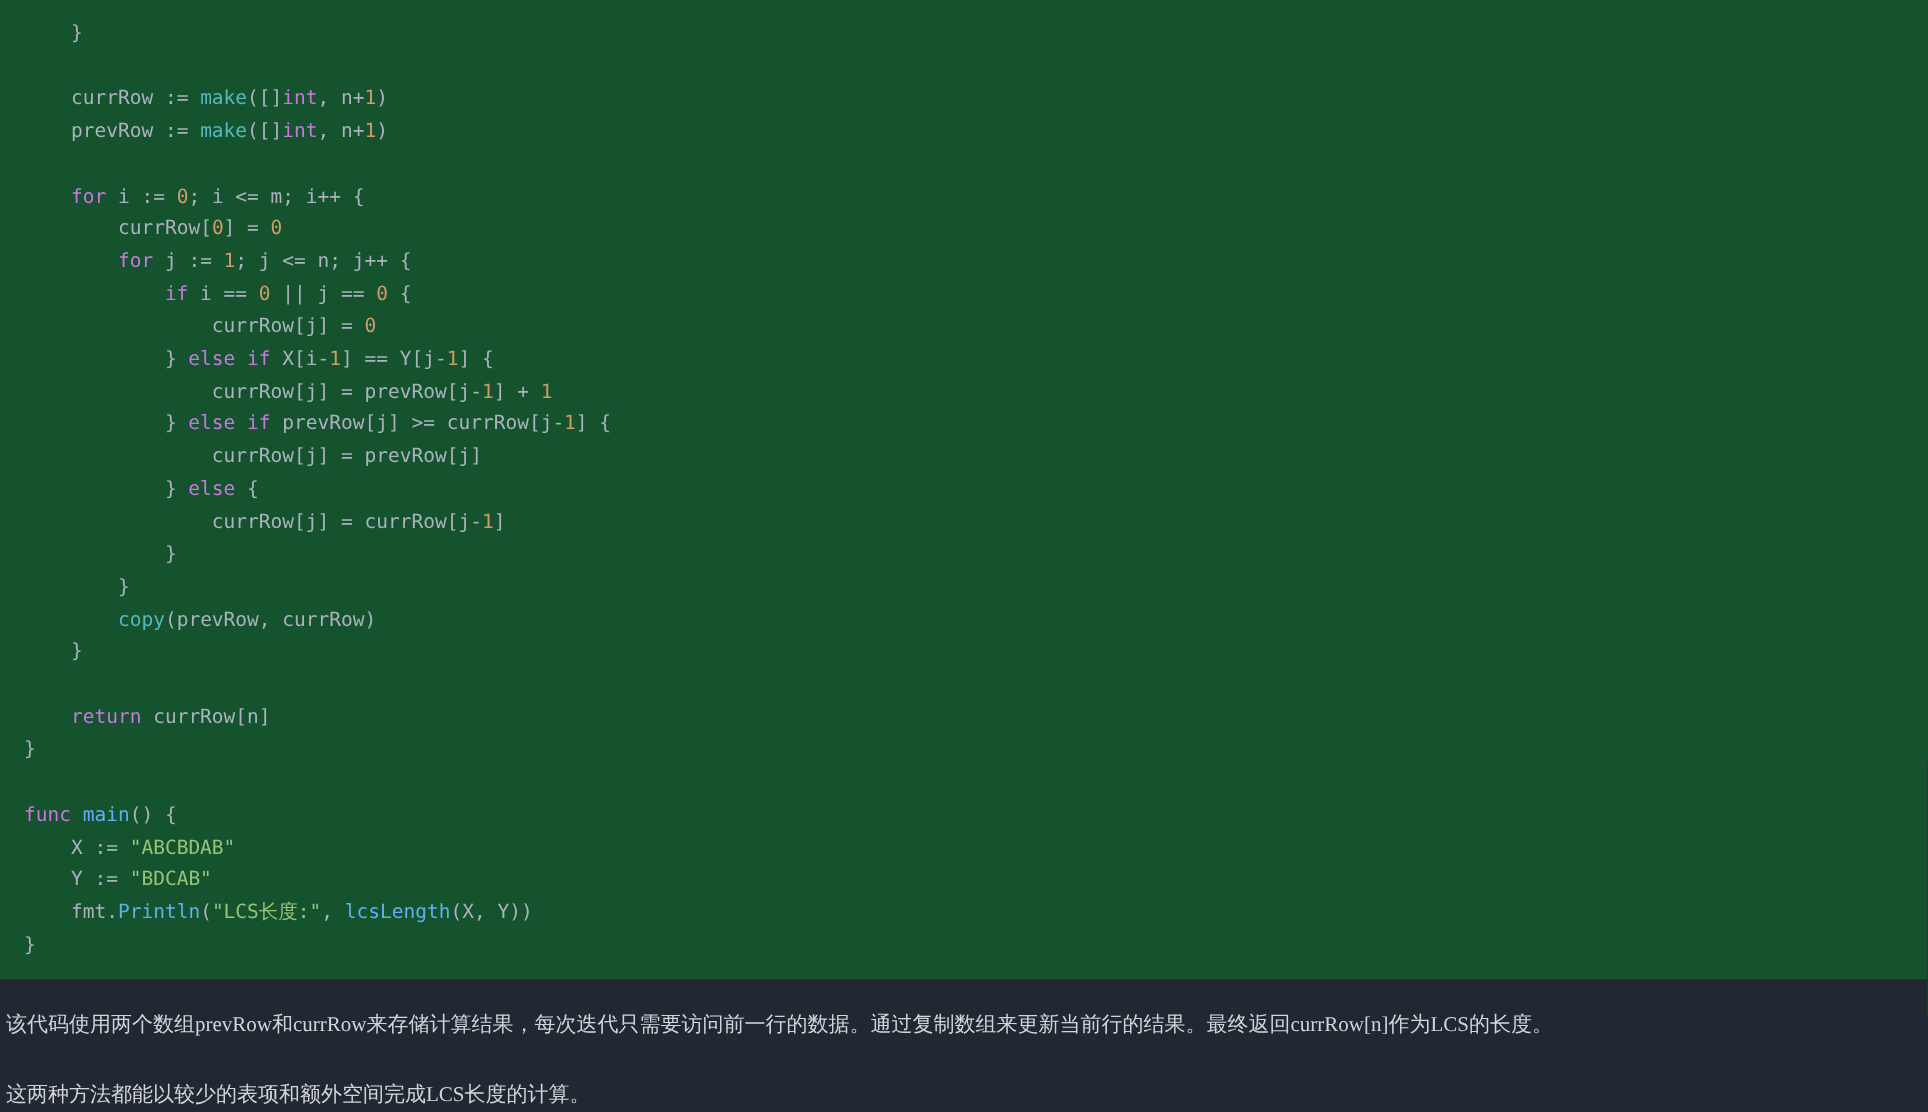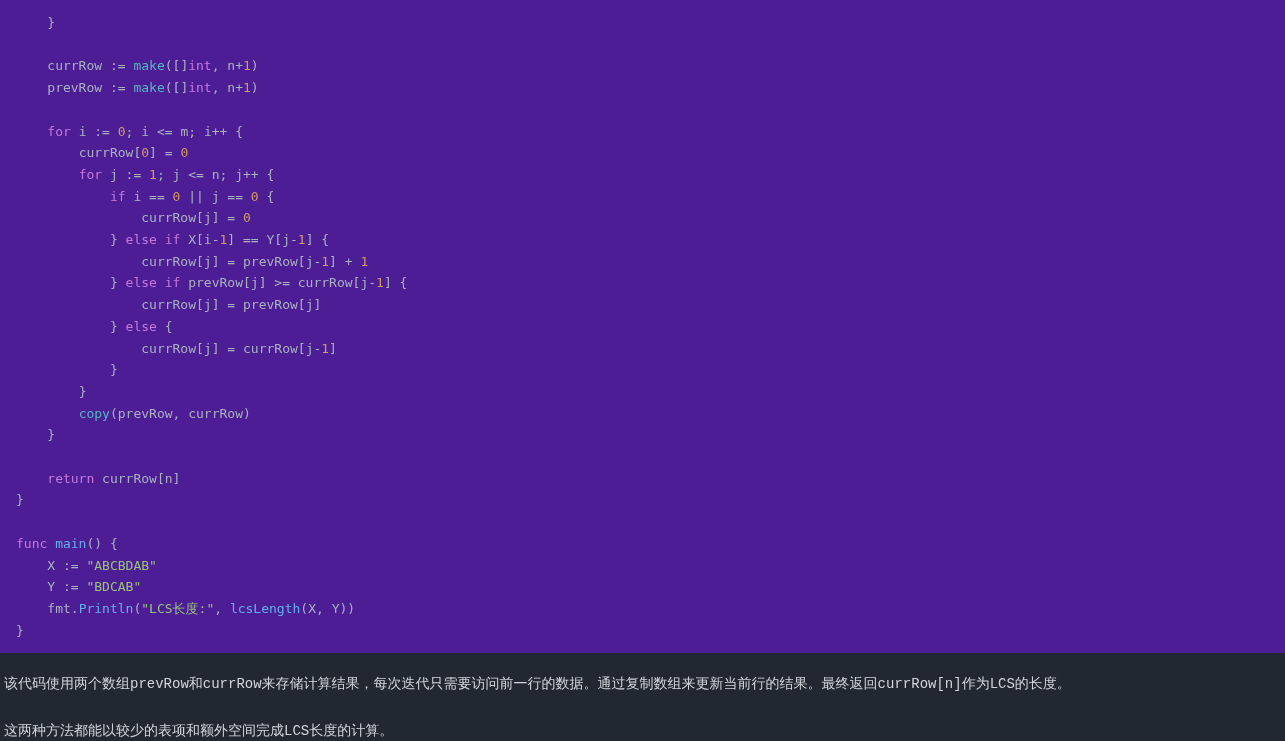--- a/index.html
+++ b/index.html
@@ -5,37 +5,37 @@
 * { margin: 0; padding: 0; box-sizing: border-box; }
 body {
   background: #212832;
   color: #abb2bf;
   font-family: Consolas, "Courier New", monospace;
   font-size: 13px;
   line-height: 21.7px;
   width: 1285px;
 }
 .code-block {
-  background: #4c1d95;
+  background: #14532d;
   padding: 12px 16px;
   margin-bottom: 20px;
   overflow-x: auto;
   white-space: pre;
 }
 .tok-kw { color: #c678dd; }       
 .tok-type { color: #c678dd; }     
 .tok-builtin { color: #56b6c2; }  
 .tok-num { color: #d19a66; }      
 .tok-str { color: #98c379; }      
 .tok-fn { color: #61afee; }      
 .tok-op { color: #abb2bf; }
 .tok-text { color: #abb2bf; }
 .paragraph {
   color: #d1d5db;
-  font-family: Liberation Mono, monospace;
+  font-family: Liberation Serif, serif;
   font-size: 14px;
   line-height: 1.6;
   padding: 0 4px 8px 4px;
   margin-top: 16px;
 }
 </style>
 </head>
 <body>
 
 <pre class="code-block"><code id="code-target">    <span class="tok-op">}</span>

